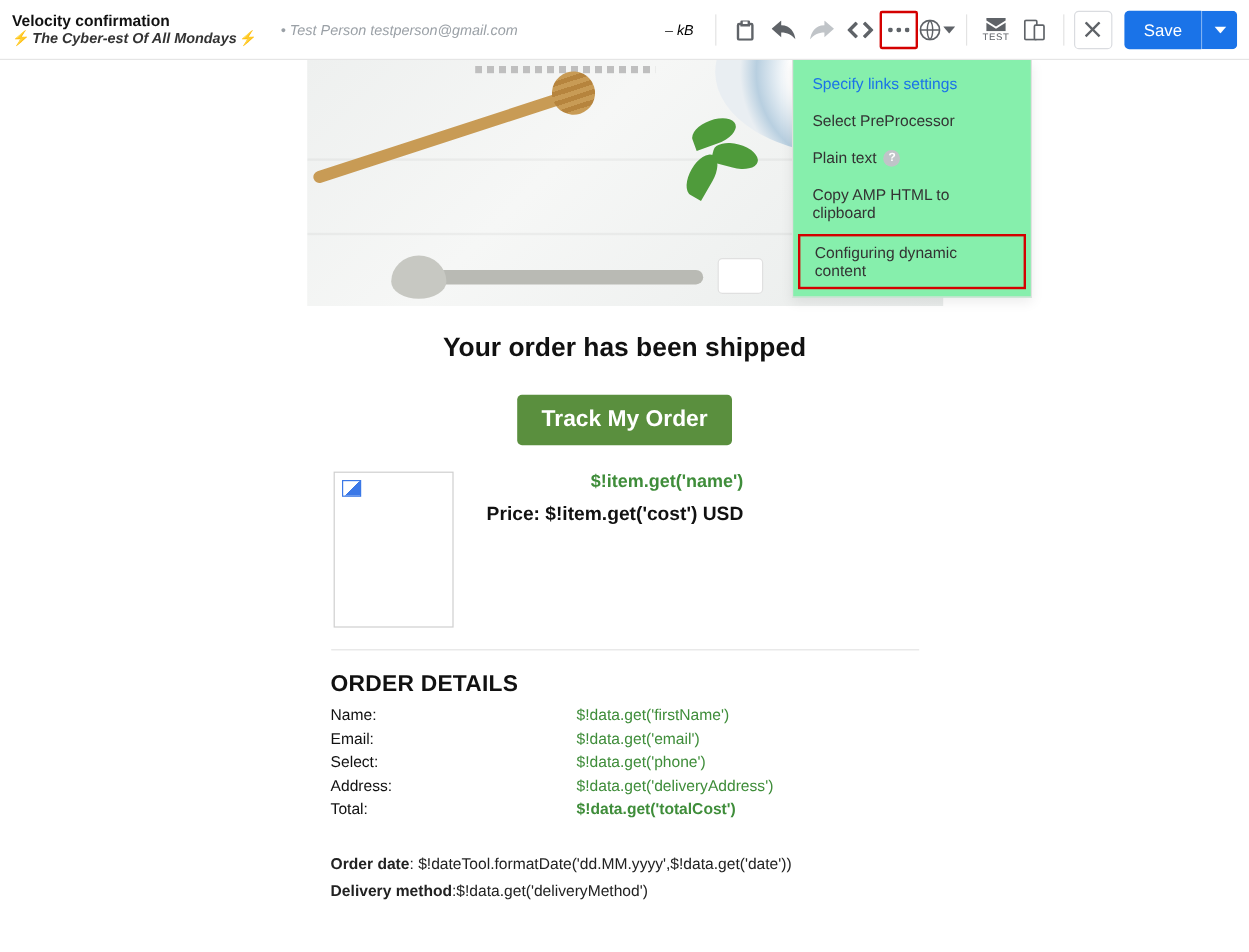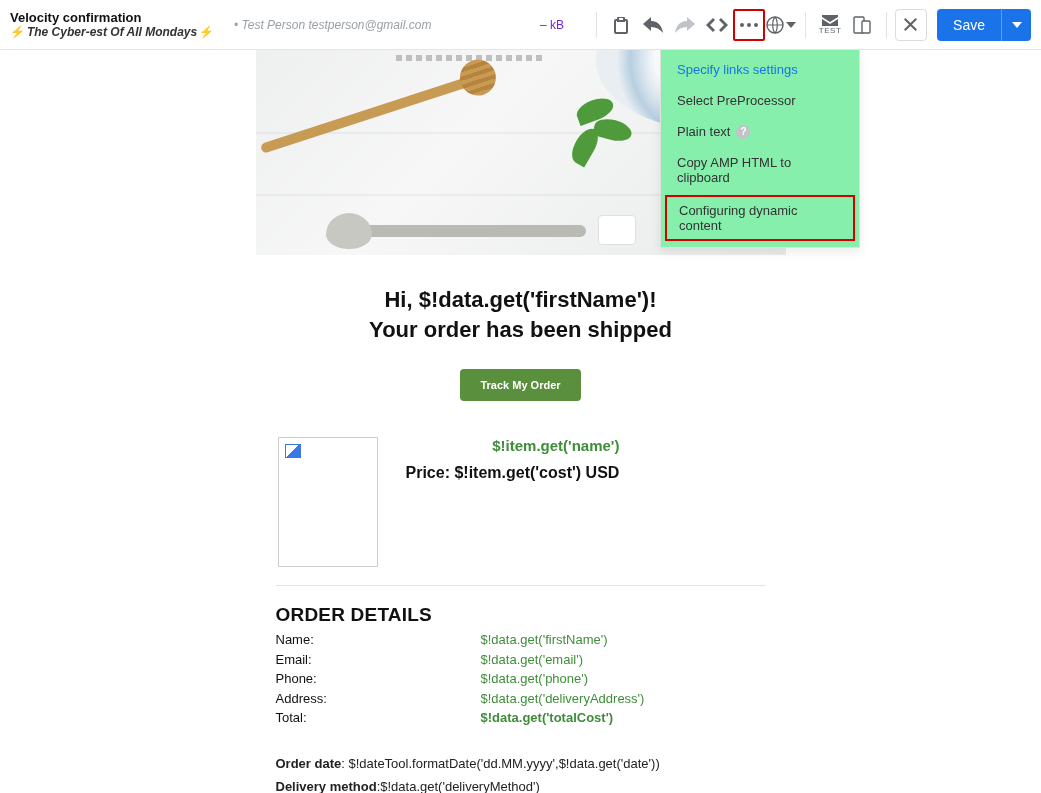--- a/index.html
+++ b/index.html
@@ -50,22 +50,23 @@
   .test-person {
     font-size: 12px;
     font-style: italic;
     color: #9aa0a6;
     margin-left: 4px;
     align-self: center;
   }
   .spacer { flex: 1; }
   .kb {
     font-size: 12px;
-    color: #6d28d9;
-    margin: 0 24px;
+    color: #000000;
+    margin: 0 10px;
+    font-style: italic;
   }
   .vsep {
     width: 1px;
     height: 26px;
     background: #e3e3e3;
     margin: 0 8px;
   }
   .icon-btn {
     width: 32px;
     height: 32px;
@@ -198,23 +199,23 @@
   .leaf span:nth-child(2){top:30px;left:38px;transform:rotate(15deg);}
   .leaf span:nth-child(3){top:46px;left:10px;transform:rotate(-60deg);}
   .sugar{position:absolute;bottom:10px;right:150px;width:38px;height:30px;background:#fff;border:1px solid #e0e0e0;border-radius:4px;}
   .plate{position:absolute;top:-60px;right:-40px;width:230px;height:140px;border-radius:50%;background:radial-gradient(circle,#fff 40%,#b8cfe0 60%,#e9eef2 70%);}
   .chain{position:absolute;top:5px;left:140px;width:150px;height:6px;background:repeating-linear-gradient(90deg,#bfbfbf 0 6px, transparent 6px 10px);}
 
   .email-body{padding:22px 20px 40px;}
   .greeting{font-size:22px;font-weight:800;text-align:center;color:#111;margin:10px 0 4px;}
   .shipped{font-size:22px;font-weight:800;text-align:center;color:#111;margin:0 0 26px;}
   .track-btn{
-    display:block;margin:0 auto 36px;
+    display:block;margin:0 auto 22px;
     background:#5a8f3e;color:#fff;border:none;border-radius:4px;
-    padding:10px 20px;font-size:11px;font-weight:600;cursor:pointer;
+    padding:10px 20px;font-size:19px;font-weight:600;cursor:pointer;
   }
   .product-row{display:flex;gap:28px;margin:14px 2px;text-align:right;}
   .img-placeholder{
     width:100px;height:130px;border:1px solid #cfcfcf;position:relative;background:#fff;
   }
   .img-placeholder::before{
     content:"";position:absolute;top:6px;left:6px;width:14px;height:12px;
     border:1px solid #3b78e7;background:linear-gradient(135deg,#fff 50%,#3b78e7 50%);
   }
   .prod-name{color:#3f8d3a;font-weight:700;font-size:15px;margin-bottom:10px;}
@@ -337,21 +338,20 @@
       <div class="dipper"></div>
       <div class="leaf">
           <span></span>
           <span></span>
           <span></span>
         </div>
       <div class="sugar"></div>
       <div class="spoon"></div>
     </div>
     <div class="email-body">
-      <div class="greeting">Hi, $!data.get('firstName')!</div>
       <div class="shipped">Your order has been shipped</div>
       <button class="track-btn">Track My Order</button>
 
       <div class="product-row">
         <div class="img-placeholder"></div>
         <div>
           <div class="prod-name">$!item.get('name')</div>
           <div class="prod-price">Price: $!item.get('cost') USD</div>
         </div>
       </div>
@@ -361,21 +361,21 @@
       <div class="section-h">ORDER DETAILS</div>
       <div class="detail-line">
         <div class="detail-label">Name:</div>
         <div class="detail-value">$!data.get('firstName')</div>
       </div>
       <div class="detail-line">
         <div class="detail-label">Email:</div>
         <div class="detail-value">$!data.get('email')</div>
       </div>
       <div class="detail-line">
-        <div class="detail-label">Phone:</div>
+        <div class="detail-label">Select:</div>
         <div class="detail-value">$!data.get('phone')</div>
       </div>
       <div class="detail-line">
         <div class="detail-label">Address:</div>
         <div class="detail-value">$!data.get('deliveryAddress')</div>
       </div>
       <div class="detail-line total">
         <div class="detail-label">Total:</div>
         <div class="detail-value">$!data.get('totalCost')</div>
       </div>

